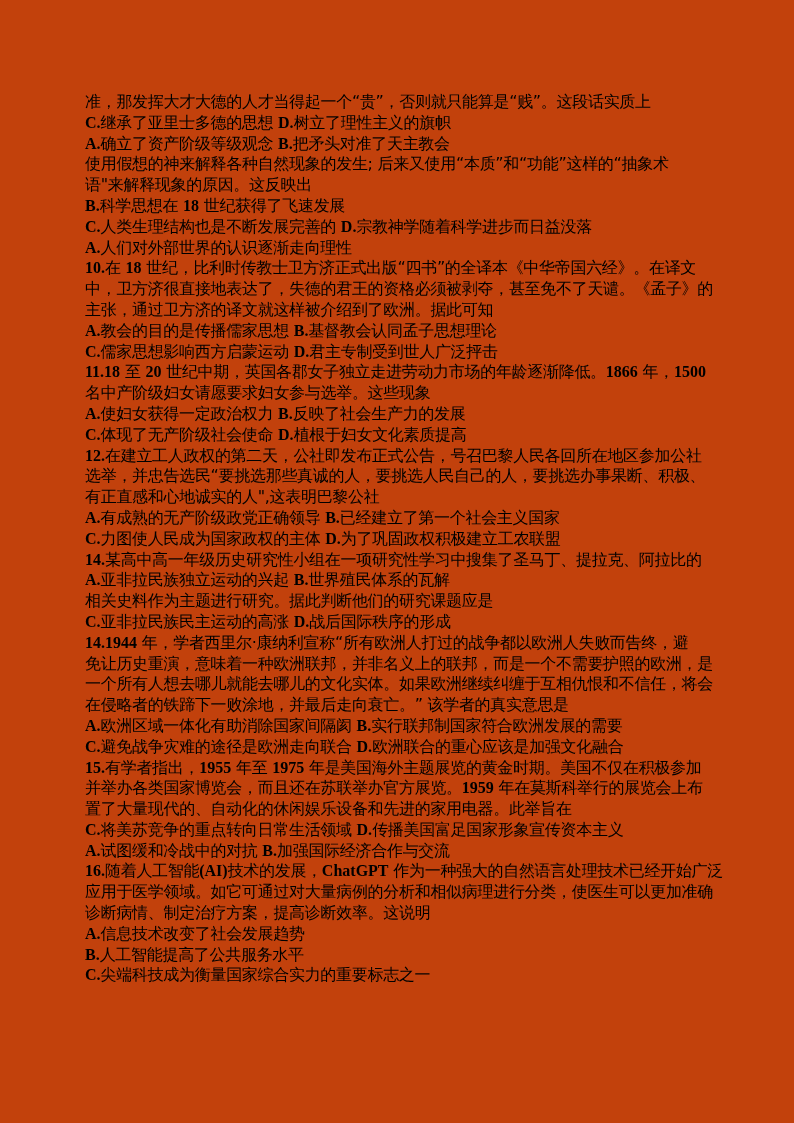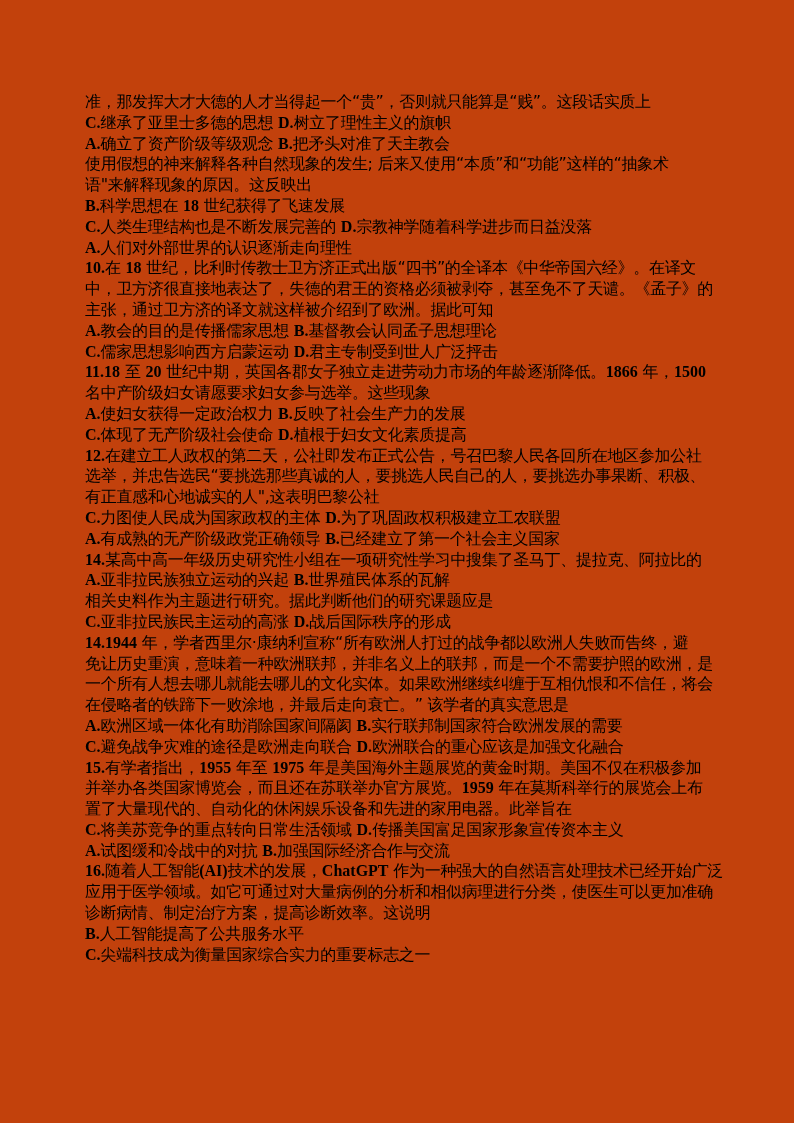--- a/index.html
+++ b/index.html
@@ -53,36 +53,37 @@
       <div class="text-line">主张，通过卫方济的译文就这样被介绍到了欧洲。据此可知</div>
       <div class="text-line"><span class="latin-run">A.</span>教会的目的是传播儒家思想 <span class="latin-run">B.</span>基督教会认同孟子思想理论</div>
       <div class="text-line"><span class="latin-run">C.</span>儒家思想影响西方启蒙运动 <span class="latin-run">D.</span>君主专制受到世人广泛抨击</div>
       <div class="text-line"><span class="latin-run">11.18</span> 至 <span class="latin-run">20</span> 世纪中期，英国各郡女子独立走进劳动力市场的年龄逐渐降低。<span class="latin-run">1866</span> 年，<span class="latin-run">1500</span></div>
       <div class="text-line">名中产阶级妇女请愿要求妇女参与选举。这些现象</div>
       <div class="text-line"><span class="latin-run">A.</span>使妇女获得一定政治权力 <span class="latin-run">B.</span>反映了社会生产力的发展</div>
       <div class="text-line"><span class="latin-run">C.</span>体现了无产阶级社会使命 <span class="latin-run">D.</span>植根于妇女文化素质提高</div>
       <div class="text-line"><span class="latin-run">12.</span>在建立工人政权的第二天，公社即发布正式公告，号召巴黎人民各回所在地区参加公社</div>
       <div class="text-line">选举，并忠告选民“要挑选那些真诚的人，要挑选人民自己的人，要挑选办事果断、积极、</div>
       <div class="text-line">有正直感和心地诚实的人",这表明巴黎公社</div>
+      <div class="text-line"><span class="latin-run">A.</span>有成熟的无产阶级政党正确领导 <span class="latin-run">B.</span>已经建立了第一个社会主义国家</div>
       <div class="text-line"><span class="latin-run">C.</span>力图使人民成为国家政权的主体 <span class="latin-run">D.</span>为了巩固政权积极建立工农联盟</div>
-      <div class="text-line"><span class="latin-run">A.</span>有成熟的无产阶级政党正确领导 <span class="latin-run">B.</span>已经建立了第一个社会主义国家</div>
       <div class="text-line"><span class="latin-run">14.</span>某高中高一年级历史研究性小组在一项研究性学习中搜集了圣马丁、提拉克、阿拉比的</div>
       <div class="text-line"><span class="latin-run">A.</span>亚非拉民族独立运动的兴起 <span class="latin-run">B.</span>世界殖民体系的瓦解</div>
       <div class="text-line">相关史料作为主题进行研究。据此判断他们的研究课题应是</div>
       <div class="text-line"><span class="latin-run">C.</span>亚非拉民族民主运动的高涨 <span class="latin-run">D.</span>战后国际秩序的形成</div>
       <div class="text-line"><span class="latin-run">14.1944</span> 年，学者西里尔·康纳利宣称“所有欧洲人打过的战争都以欧洲人失败而告终，避</div>
       <div class="text-line">免让历史重演，意味着一种欧洲联邦，并非名义上的联邦，而是一个不需要护照的欧洲，是</div>
       <div class="text-line">一个所有人想去哪儿就能去哪儿的文化实体。如果欧洲继续纠缠于互相仇恨和不信任，将会</div>
       <div class="text-line">在侵略者的铁蹄下一败涂地，并最后走向衰亡。” 该学者的真实意思是</div>
       <div class="text-line"><span class="latin-run">A.</span>欧洲区域一体化有助消除国家间隔阂 <span class="latin-run">B.</span>实行联邦制国家符合欧洲发展的需要</div>
       <div class="text-line"><span class="latin-run">C.</span>避免战争灾难的途径是欧洲走向联合 <span class="latin-run">D.</span>欧洲联合的重心应该是加强文化融合</div>
       <div class="text-line"><span class="latin-run">15.</span>有学者指出，<span class="latin-run">1955</span> 年至 <span class="latin-run">1975</span> 年是美国海外主题展览的黄金时期。美国不仅在积极参加</div>
       <div class="text-line">并举办各类国家博览会，而且还在苏联举办官方展览。<span class="latin-run">1959</span> 年在莫斯科举行的展览会上布</div>
       <div class="text-line">置了大量现代的、自动化的休闲娱乐设备和先进的家用电器。此举旨在</div>
       <div class="text-line"><span class="latin-run">C.</span>将美苏竞争的重点转向日常生活领域 <span class="latin-run">D.</span>传播美国富足国家形象宣传资本主义</div>
       <div class="text-line"><span class="latin-run">A.</span>试图缓和冷战中的对抗 <span class="latin-run">B.</span>加强国际经济合作与交流</div>
       <div class="text-line"><span class="latin-run">16.</span>随着人工智能<span class="latin-run">(AI)</span>技术的发展，<span class="latin-run">ChatGPT</span> 作为一种强大的自然语言处理技术已经开始广泛</div>
       <div class="text-line">应用于医学领域。如它可通过对大量病例的分析和相似病理进行分类，使医生可以更加准确</div>
       <div class="text-line">诊断病情、制定治疗方案，提高诊断效率。这说明</div>
+      <div class="text-line"><span class="latin-run">A.</span>信息技术改变了社会发展趋势</div>
       <div class="text-line"><span class="latin-run">B.</span>人工智能提高了公共服务水平</div>
       <div class="text-line"><span class="latin-run">C.</span>尖端科技成为衡量国家综合实力的重要标志之一</div>
     </div>
 </div>
 
 </body></html>

